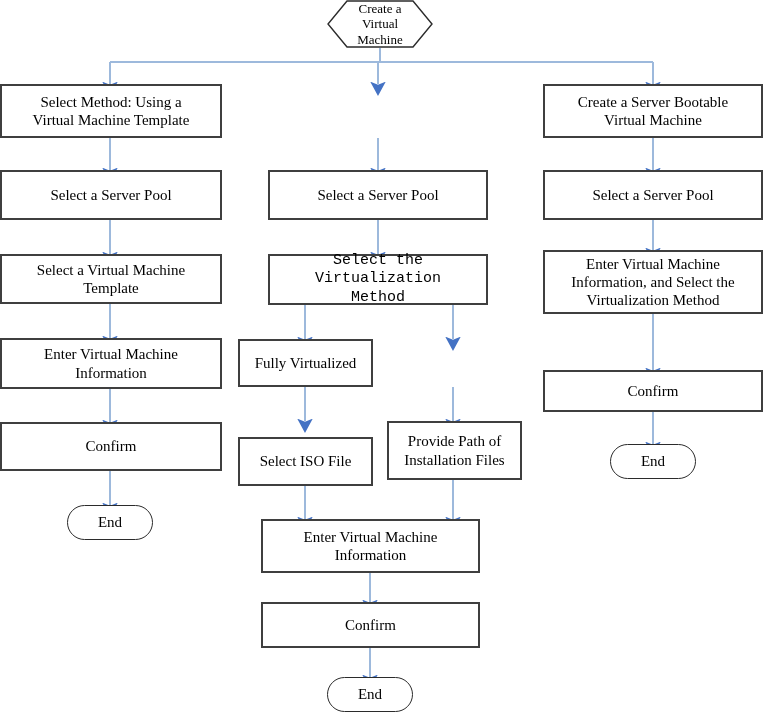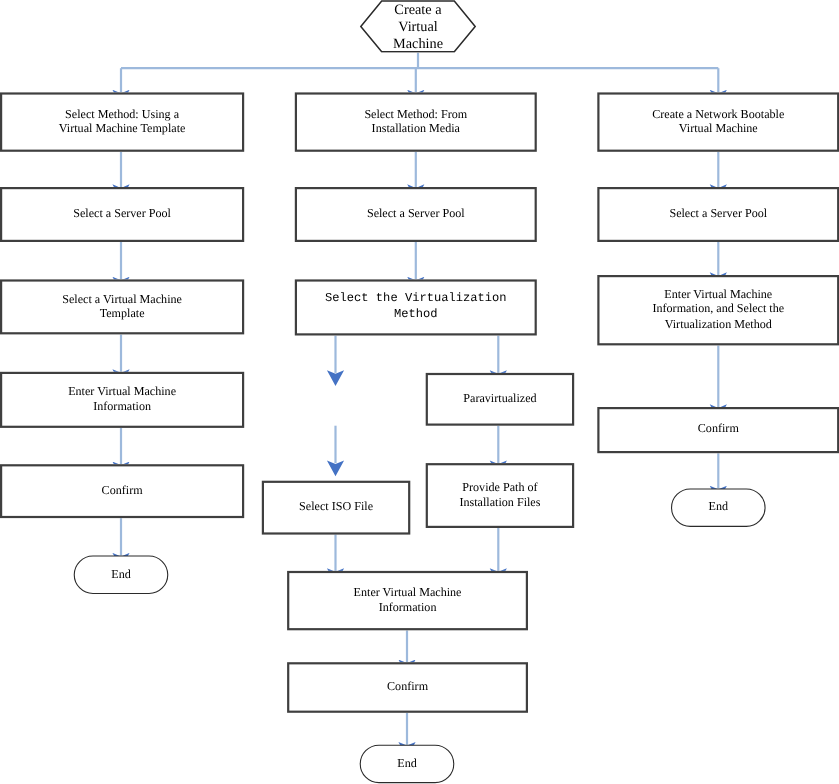--- a/index.html
+++ b/index.html
@@ -20,21 +20,21 @@
   }
   .node {
     position: absolute;
     box-sizing: border-box;
     display: flex;
     align-items: center;
     justify-content: center;
     text-align: center;
     background: #ffffff;
     border: 2px solid #3f3f3f;
-    font-size: 11px;
+    font-size: 15px;
     line-height: 1.22;
     color: #000000;
     padding: 2px 4px;
   }
   .node .lbl {
     display: block;
     white-space: pre-line;
   }
   .node.terminator {
     border-radius: 999px;
@@ -148,54 +148,50 @@
     <span class="lbl">Enter Virtual Machine
 Information</span>
   </div>
   <div class="node" style="left:0px;top:422px;width:222px;height:49px;">
     <span class="lbl">Confirm</span>
   </div>
   <div class="node terminator" style="left:67px;top:505px;width:86px;height:35px;">
     <span class="lbl">End</span>
   </div>
 
-  <div class="node" style="left:268px;top:84px;width:220px;height:54px;">
-    <span class="lbl">Select Method: From
-Installation Media</span>
-  </div>
   <div class="node" style="left:268px;top:170px;width:220px;height:50px;">
     <span class="lbl">Select a Server Pool</span>
   </div>
   <div class="node" style="left:268px;top:254px;width:220px;height:51px;font-family:Liberation Mono, monospace;">
     <span class="lbl">Select the Virtualization
 Method</span>
   </div>
-  <div class="node" style="left:387px;top:339px;width:135px;height:48px;">
-    <span class="lbl">Paravirtualized</span>
+  <div class="node" style="left:238px;top:339px;width:135px;height:48px;">
+    <span class="lbl">Fully Virtualized</span>
   </div>
   <div class="node" style="left:238px;top:421px;width:135px;height:49px;margin-top:16px;">
     <span class="lbl">Select ISO File</span>
   </div>
   <div class="node" style="left:387px;top:421px;width:135px;height:59px;">
     <span class="lbl">Provide Path of
 Installation Files</span>
   </div>
   <div class="node" style="left:261px;top:519px;width:219px;height:54px;">
     <span class="lbl">Enter Virtual Machine
 Information</span>
   </div>
   <div class="node" style="left:261px;top:602px;width:219px;height:46px;">
     <span class="lbl">Confirm</span>
   </div>
   <div class="node terminator" style="left:327px;top:677px;width:86px;height:35px;">
     <span class="lbl">End</span>
   </div>
 
   <div class="node" style="left:543px;top:84px;width:220px;height:54px;">
-    <span class="lbl">Create a Network Bootable
+    <span class="lbl">Create a Server Bootable
 Virtual Machine</span>
   </div>
   <div class="node" style="left:543px;top:170px;width:220px;height:50px;">
     <span class="lbl">Select a Server Pool</span>
   </div>
   <div class="node" style="left:543px;top:250px;width:220px;height:64px;">
     <span class="lbl">Enter Virtual Machine
 Information, and Select the
 Virtualization Method</span>
   </div>

